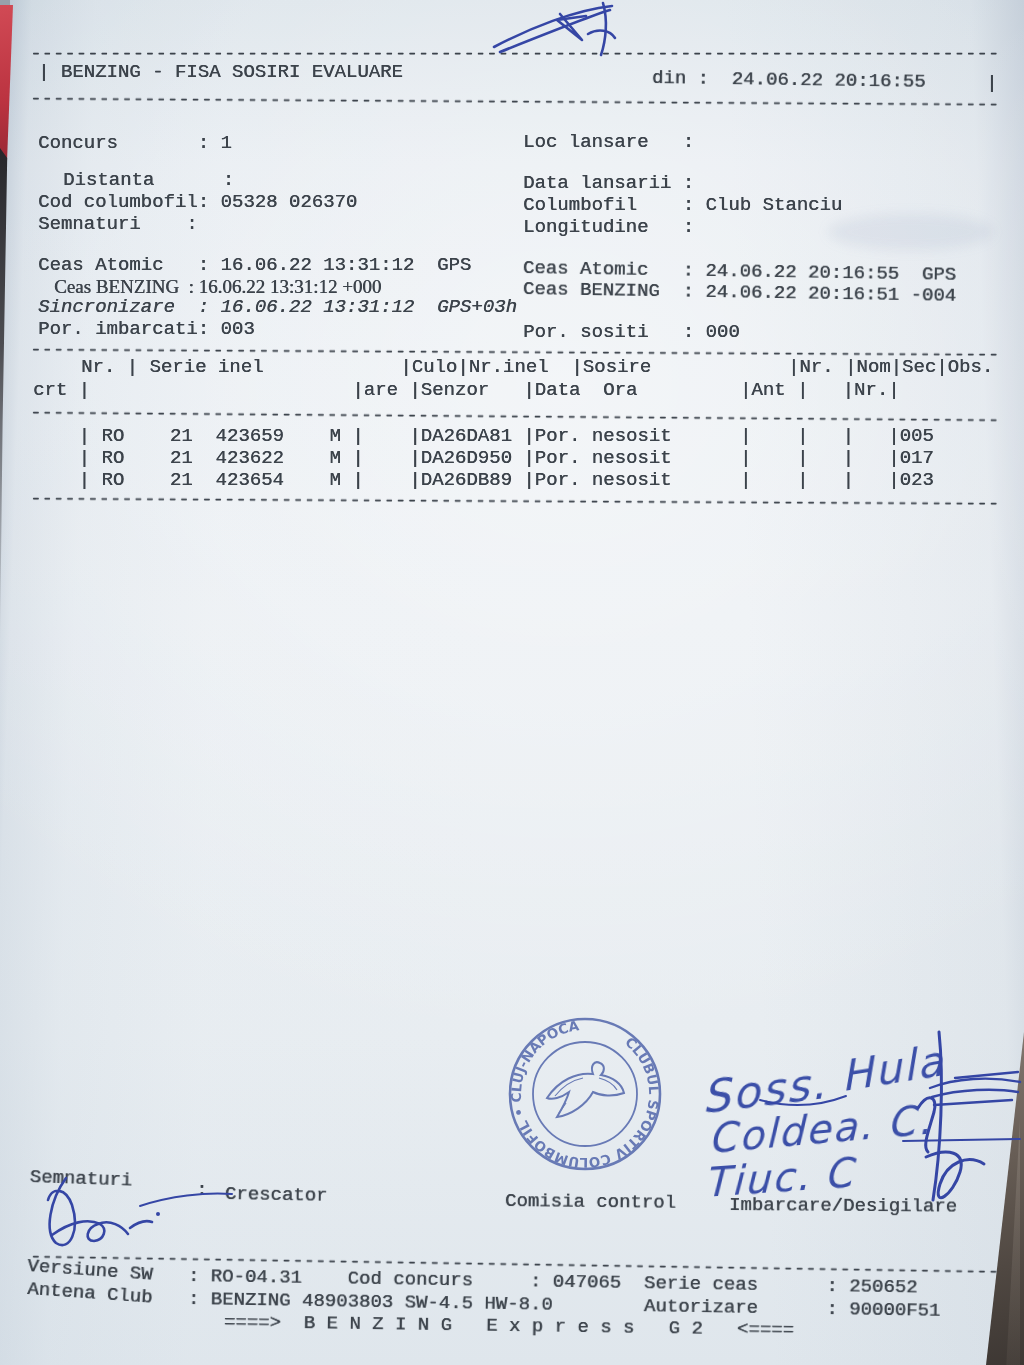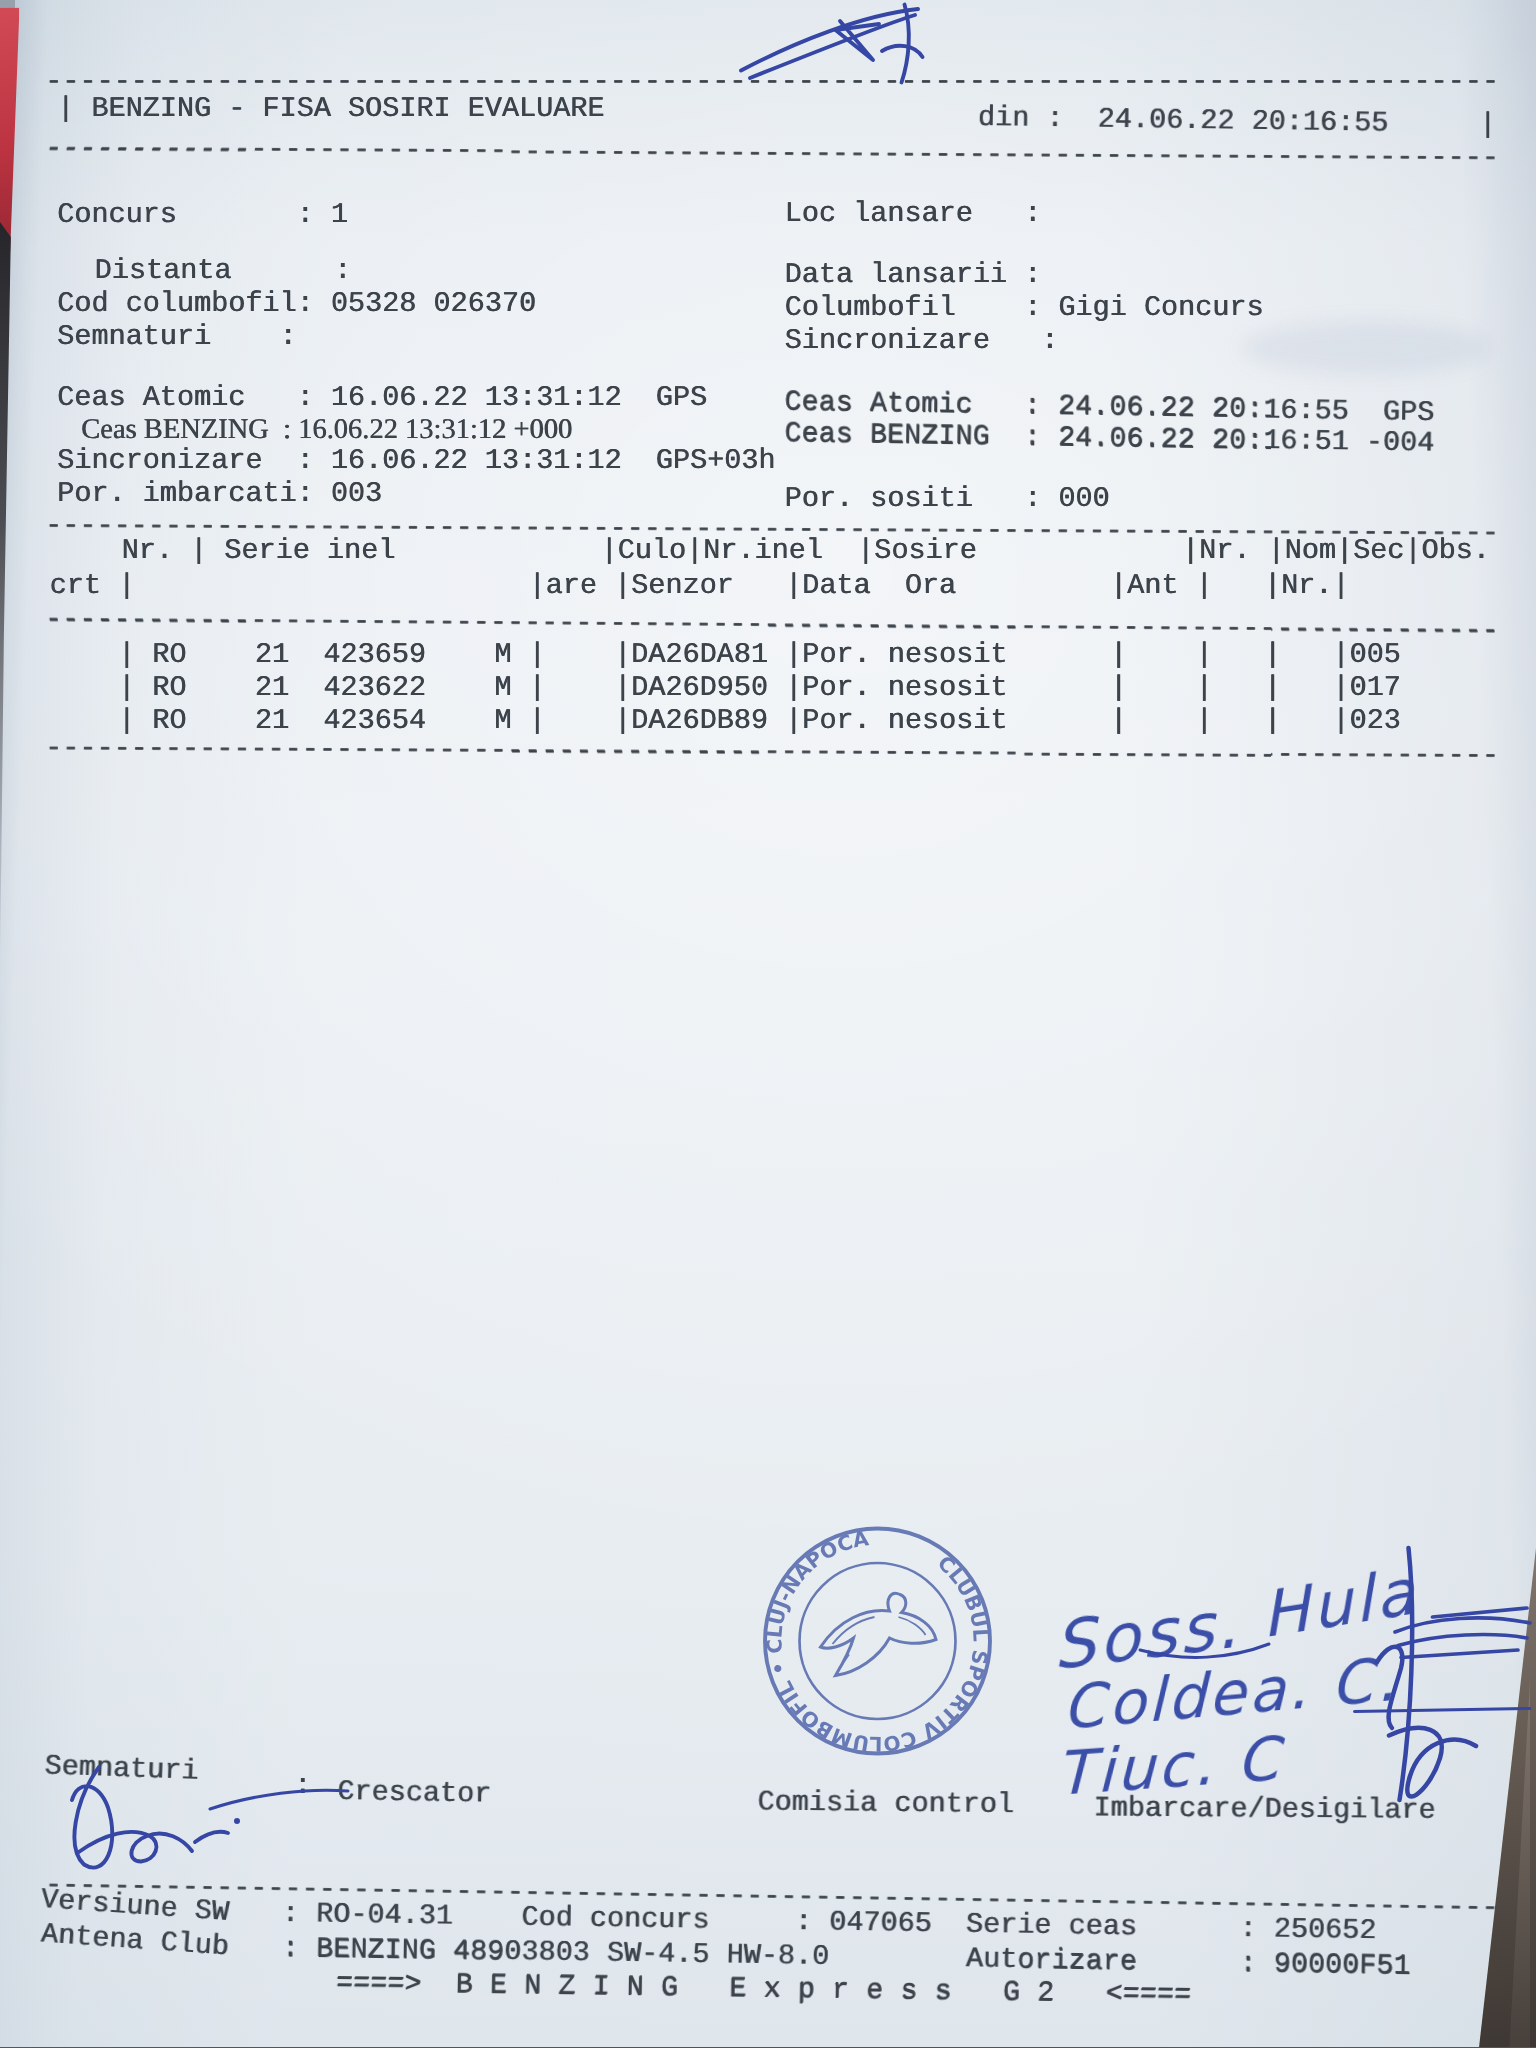--- a/index.html
+++ b/index.html
@@ -71,28 +71,28 @@
       <span class="tl" style="left: 30px; top: 44px;">-------------------------------------------------------------------------------------</span>
       <span class="tl" style="left: 38px; top: 62px;">| BENZING - FISA SOSIRI EVALUARE</span>
       <span class="tl" style="left: 652px; top: 68px; transform: rotate(0.8deg);">din :  24.06.22 20:16:55</span>
       <span class="tl" style="left: 986px; top: 73px;">|</span>
       <span class="tl" style="left: 30px; top: 89px; transform: rotate(0.35deg);">-------------------------------------------------------------------------------------</span>
       <span class="tl" style="left: 38px; top: 133px;">Concurs       : 1</span>
       <span class="tl" style="left: 523px; top: 132px;">Loc lansare   :</span>
       <span class="tl" style="left: 38px; top: 170px; margin-left: 25px;">Distanta      :</span>
       <span class="tl" style="left: 523px; top: 173px;">Data lansarii :</span>
       <span class="tl" style="left: 38px; top: 192px;">Cod columbofil: 05328 026370</span>
-      <span class="tl" style="left: 523px; top: 195px;">Columbofil    : Gigi Concurs</span>
+      <span class="tl" style="left: 523px; top: 195px;">Columbofil    : Club Stanciu</span>
       <span class="tl" style="left: 38px; top: 214px;">Semnaturi    :</span>
-      <span class="tl" style="left: 523px; top: 217px;">Sincronizare   :</span>
+      <span class="tl" style="left: 523px; top: 217px;">Longitudine   :</span>
       <span class="tl" style="left: 38px; top: 255px;">Ceas Atomic   : 16.06.22 13:31:12  GPS</span>
       <span class="tl" style="left: 523px; top: 258px; transform: rotate(0.9deg);">Ceas Atomic   : 24.06.22 20:16:55  GPS</span>
       <span class="tl" style="left: 54px; top: 276px; font-family: Liberation Serif, serif;">Ceas BENZING  : 16.06.22 13:31:12 +000</span>
       <span class="tl" style="left: 523px; top: 279px; transform: rotate(0.9deg);">Ceas BENZING  : 24.06.22 20:16:51 -004</span>
-      <span class="tl" style="left: 38px; top: 297px;">Sincronizare  : 16.06.22 13:31:12  GPS+03h</span>
+      <span class="tl" style="left: 38px; top: 297px; font-style: italic;">Sincronizare  : 16.06.22 13:31:12  GPS+03h</span>
       <span class="tl" style="left: 38px; top: 319px;">Por. imbarcati: 003</span>
       <span class="tl" style="left: 523px; top: 322px;">Por. sositi   : 000</span>
       <span class="tl" style="left: 30px; top: 340px; transform: rotate(0.3deg);">-------------------------------------------------------------------------------------</span>
       <span class="tl" style="left: 33px; top: 357px; margin-left: 48px;">Nr. | Serie inel            |Culo|Nr.inel  |Sosire            |Nr. |Nom|Sec|Obs.</span>
       <span class="tl" style="left: 33px; top: 380px;">crt |                       |are |Senzor   |Data  Ora         |Ant |   |Nr.|</span>
       <span class="tl" style="left: 30px; top: 403px; transform: rotate(0.45deg);">-------------------------------------------------------------------------------------</span>
       <span class="tl" style="left: 33px; top: 426px;">    | RO    21  423659    M |    |DA26DA81 |Por. nesosit      |    |   |   |005</span>
       <span class="tl" style="left: 33px; top: 448px;">    | RO    21  423622    M |    |DA26D950 |Por. nesosit      |    |   |   |017</span>
       <span class="tl" style="left: 33px; top: 470px;">    | RO    21  423654    M |    |DA26DB89 |Por. nesosit      |    |   |   |023</span>
       <span class="tl" style="left: 30px; top: 489px; transform: rotate(0.3deg);">-------------------------------------------------------------------------------------</span>

